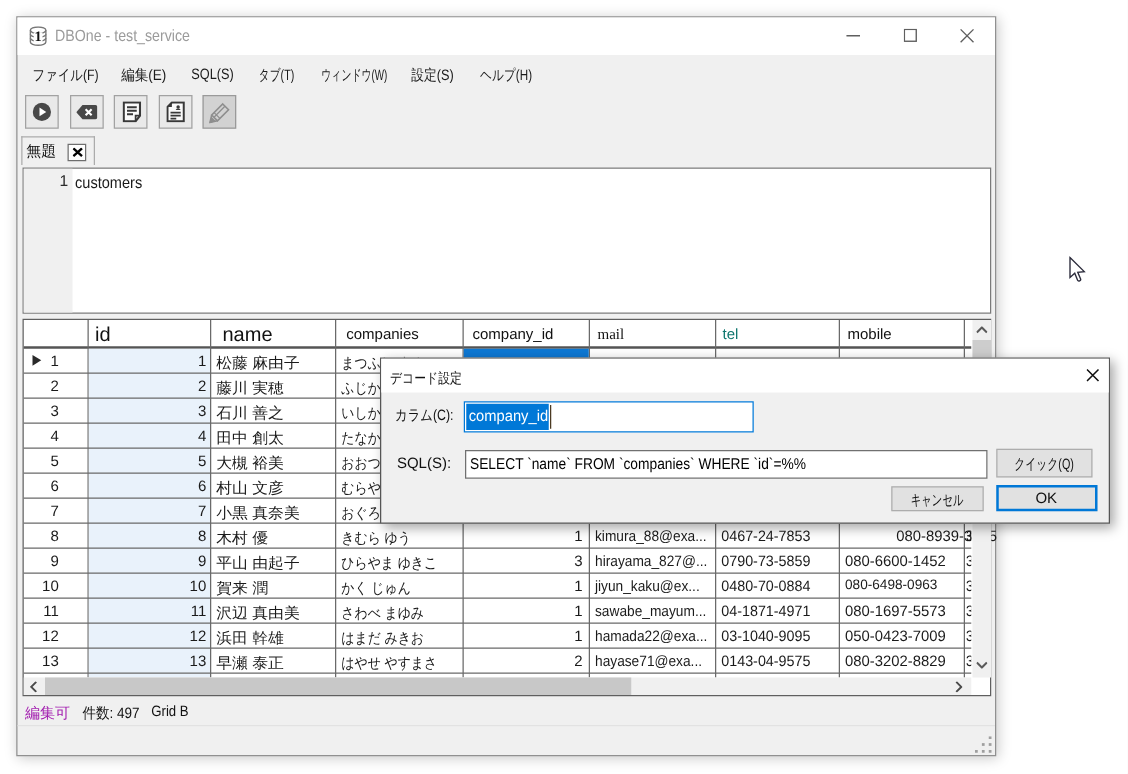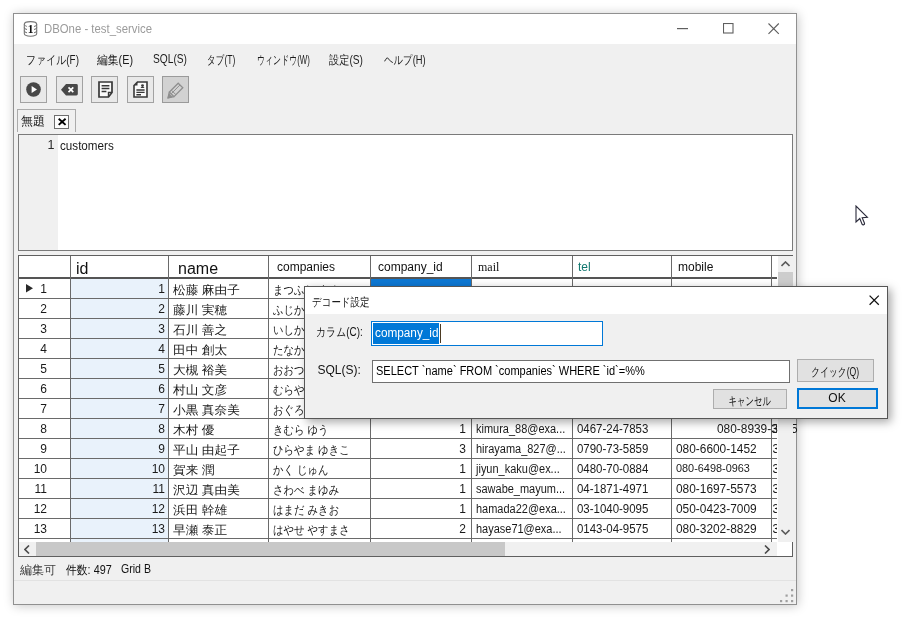--- a/index.html
+++ b/index.html
@@ -206,21 +206,21 @@
       </svg>
 <div class="abs" style="left:0;top:285.5px;width:757.5px;height:14.5px;background:#f0f0f0;"></div>
 <svg class="abs" style="left:5px;top:289px;" width="6" height="9">
         <path d="M5 0.5 L1 4.5 L5 8.5" fill="none" stroke="#4a4a4a" stroke-width="1.6"></path>
       </svg>
 <div class="abs" style="left:17px;top:285.5px;width:469px;height:14.5px;background:#c8c8c8;"></div>
 <svg class="abs" style="left:745px;top:289px;" width="6" height="9">
         <path d="M1 0.5 L5 4.5 L1 8.5" fill="none" stroke="#4a4a4a" stroke-width="1.6"></path>
       </svg>
     </div>
-<div class="abs" style="left:6px;top:548px;font-size:12px;color:#404040;white-space:nowrap;">編集可</div>
+<div class="abs" style="left:6px;top:548px;font-size:12px;color:#a21caf;white-space:nowrap;">編集可</div>
 <div class="abs" style="left:51.6px;top:548px;font-size:12px;color:#111;white-space:nowrap;transform-origin:0 50%;transform:scaleX(0.901);">件数: 497</div>
 <div class="abs" style="left:106.8px;top:548px;font-size:12px;color:#111;white-space:nowrap;transform-origin:0 50%;transform:scaleX(0.88);">Grid B</div>
 <div class="abs" style="left:0px;top:566px;width:782px;height:1px;background:#e2e2e2;"></div>
 <svg class="abs" style="left:766px;top:575px;" width="16" height="16">
 <g fill="#9f9f9f">
         <rect x="11" y="11" width="2.2" height="2.2"></rect>
         <rect x="11" y="5.5" width="2.2" height="2.2"></rect>
         <rect x="5.5" y="11" width="2.2" height="2.2"></rect>
         <rect x="11" y="0" width="2.2" height="2.2"></rect>
         <rect x="5.5" y="5.5" width="2.2" height="2.2"></rect>

